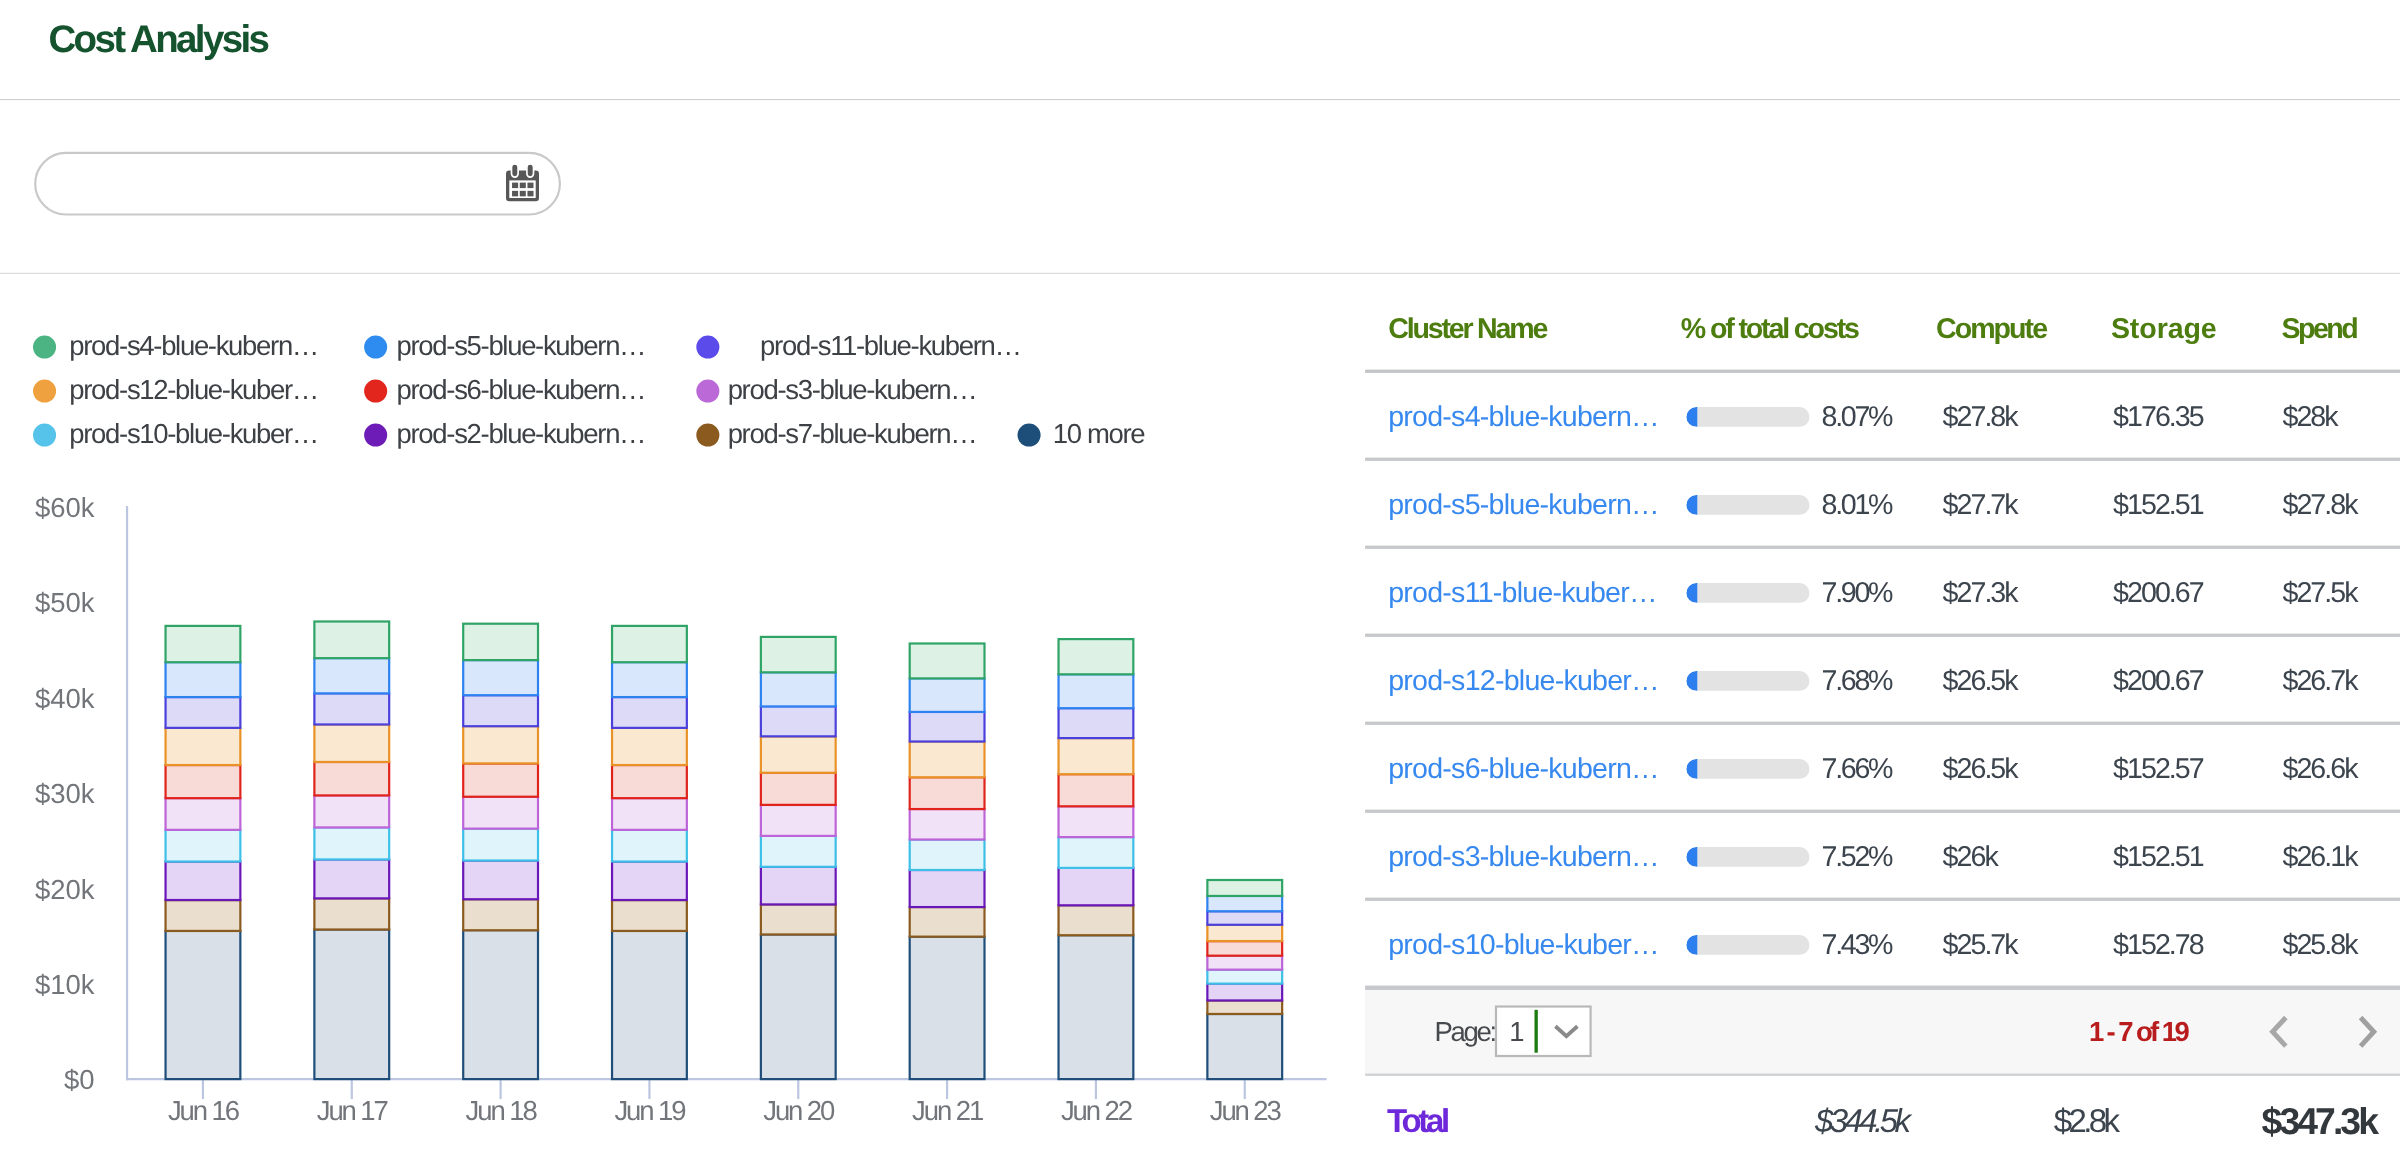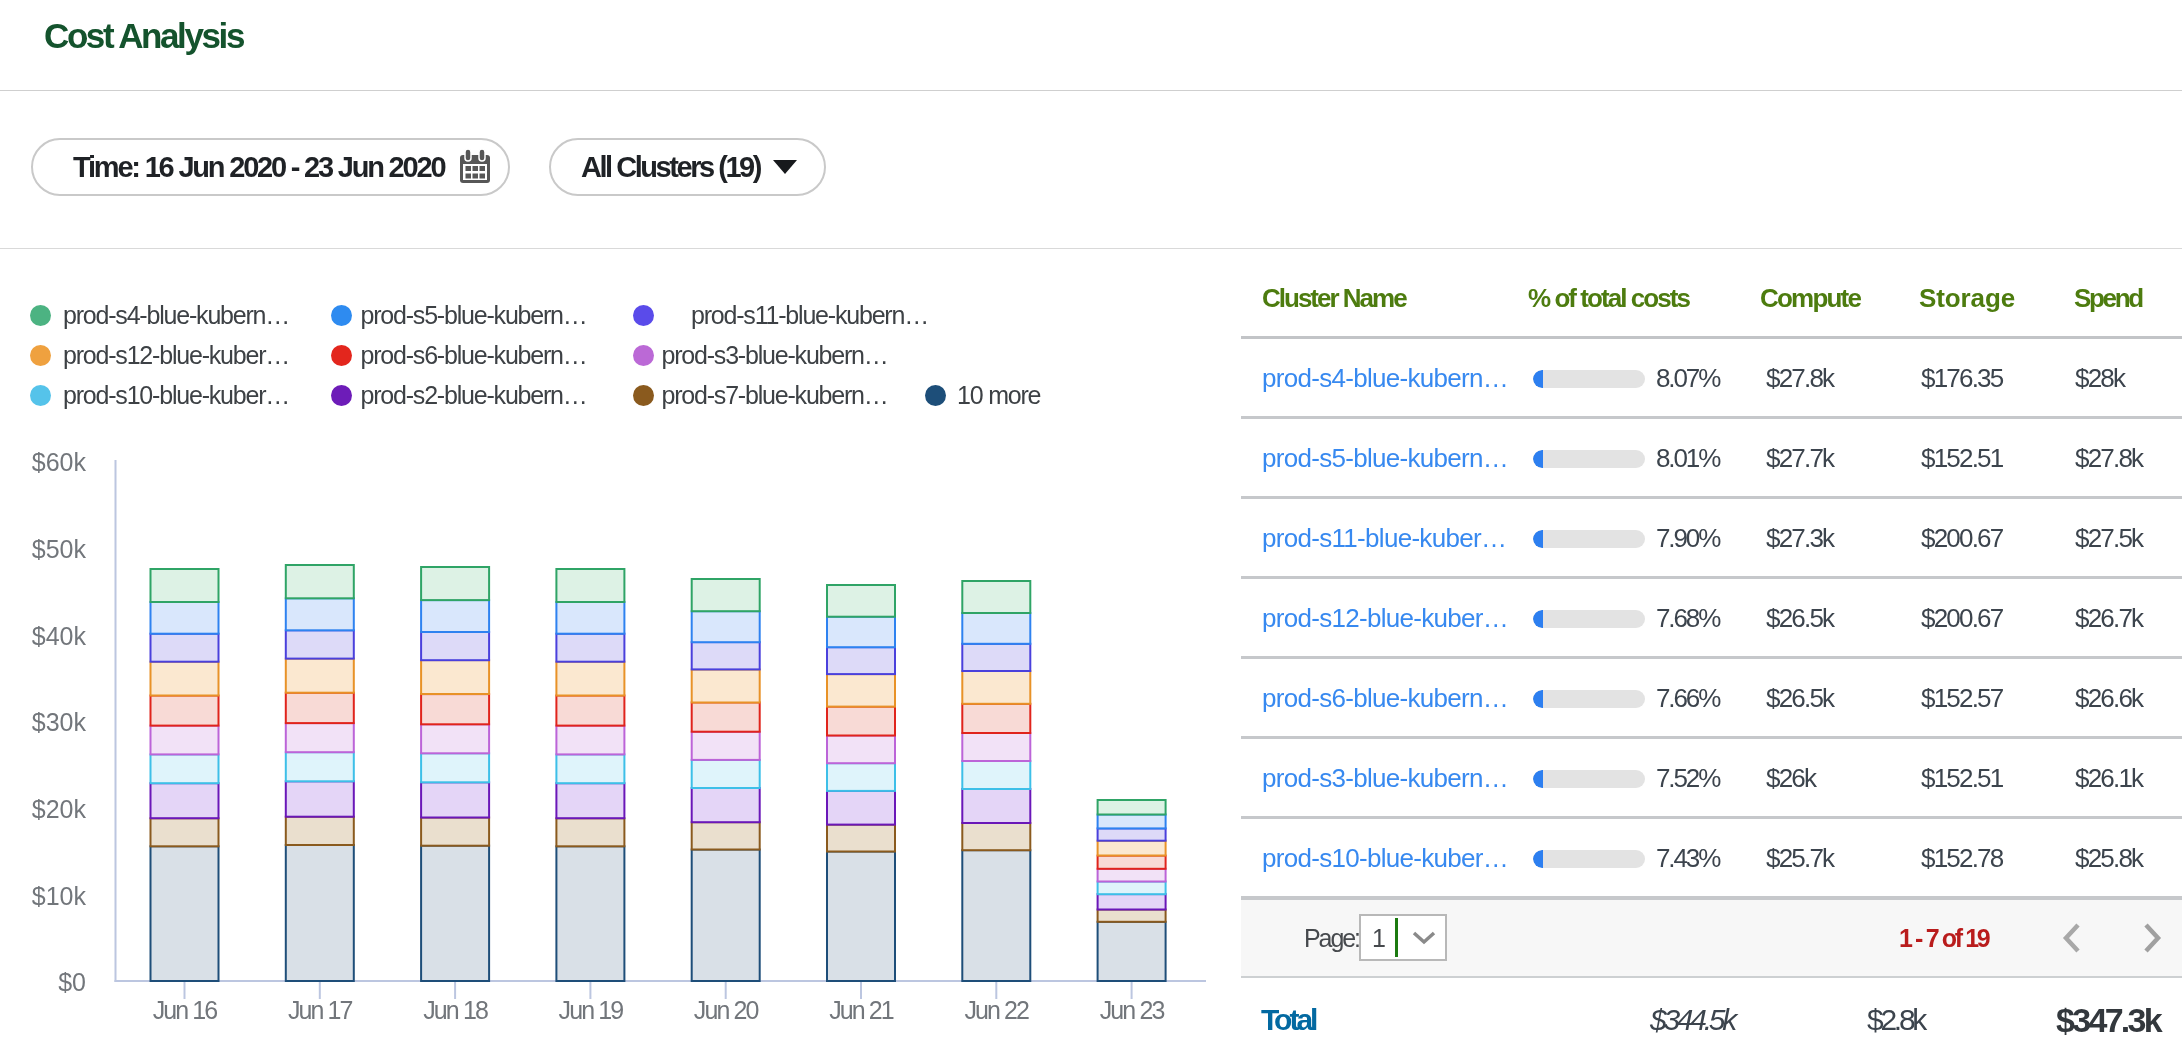--- a/index.html
+++ b/index.html
@@ -19,48 +19,43 @@
 .cell { position:absolute; font-size:26px; line-height:30px; letter-spacing:-1.8px; color:#3C444D; white-space:nowrap; }
 .cellp { position:absolute; font-size:26px; line-height:30px; letter-spacing:-2.1px; color:#3C444D; white-space:nowrap; }
 .cellink { position:absolute; left:1262px; font-size:26px; line-height:30px; letter-spacing:-0.7px; color:#3789F0; white-space:nowrap; }
 .pbar { position:absolute; left:1533px; width:112px; height:18px; border-radius:9px; background:#e3e3e3; overflow:hidden; }
 .pfill { width:10px; height:18px; background:#2D7FF0; border-radius:9px 0 0 9px; }
 .rowline { position:absolute; left:1241px; width:941px; height:3px; background:#c6c8cb; }
 .hdrline { position:absolute; left:1241px; top:336px; width:941px; height:3px; background:#c2c4c7; }
 .pageband { position:absolute; left:1241px; top:896px; width:941px; height:82px; background:#f7f7f7;
             border-top:4px solid #c6c8cb; border-bottom:2px solid #cdd0d2; }
 .ptext { position:absolute; font-size:25px; line-height:30px; letter-spacing:-2.1px; color:#46494d; }
-.totlab { position:absolute; left:1261px; top:1004px; font-size:30px; line-height:32px; font-weight:bold; letter-spacing:-3.0px; color:#0369a1; }
+.totlab { position:absolute; left:1261px; top:1004px; font-size:30px; line-height:32px; font-weight:bold; letter-spacing:-3.0px; color:#6d28d9; }
 .totval { position:absolute; top:1004px; font-size:30px; line-height:32px; letter-spacing:-3.26px; color:#3C444D; }
 .totspend { position:absolute; left:2056px; top:1001px; font-size:34px; line-height:38px; font-weight:bold; letter-spacing:-2.7px; color:#33383d; }
 </style>
 </head>
 <body>
 <div id="page">
   <div class="title">Cost Analysis</div>
   <div class="hr" style="top:90px"></div>
 
   <div class="pill" style="left:31px; width:479px; padding-left:40px; letter-spacing:-2.2px;">
-    <span>Time: 16 Jun 2020 - 23 Jun 2020</span>
     <svg width="34" height="40" viewBox="0 0 34 40" style="margin-left:auto; margin-right:16px; flex-shrink:0;">
       <rect x="2" y="8" width="30" height="28" rx="3" fill="#575757"></rect>
       <rect x="5" y="17" width="24" height="16" fill="#ffffff"></rect>
       <rect x="7.5" y="19" width="5.5" height="5" fill="#575757"></rect>
       <rect x="14.5" y="19" width="5.5" height="5" fill="#575757"></rect>
       <rect x="21.5" y="19" width="5.5" height="5" fill="#575757"></rect>
       <rect x="7.5" y="26.5" width="5.5" height="5" fill="#575757"></rect>
       <rect x="14.5" y="26.5" width="5.5" height="5" fill="#575757"></rect>
       <rect x="21.5" y="26.5" width="5.5" height="5" fill="#575757"></rect>
       <rect x="7" y="2" width="6" height="12" rx="3" fill="#575757" stroke="#ffffff" stroke-width="1.5"></rect>
       <rect x="21" y="2" width="6" height="12" rx="3" fill="#575757" stroke="#ffffff" stroke-width="1.5"></rect>
     </svg>
-  </div>
-  <div class="pill" style="left:549px; width:277px; padding-left:30px; letter-spacing:-2.46px;">
-    <span>All Clusters (19)</span>
-    <span class="tri" style="margin-left:auto; margin-right:27px;"></span>
   </div>
 
   <div class="hr" style="top:248px; background:#d9d9d9"></div>
 
 <div class="dot" style="left:30px;top:304.5px;background:#4CB382"></div>
 <div class="legtext" style="left:63px;top:300px">prod-s4-blue-kubern…</div>
 <div class="dot" style="left:331px;top:304.5px;background:#2E8BF0"></div>
 <div class="legtext" style="left:360.5px;top:300px">prod-s5-blue-kubern…</div>
 <div class="dot" style="left:632.5px;top:304.5px;background:#5A4BEA"></div>
 <div class="legtext" style="left:691px;top:300px">prod-s11-blue-kubern…</div>

